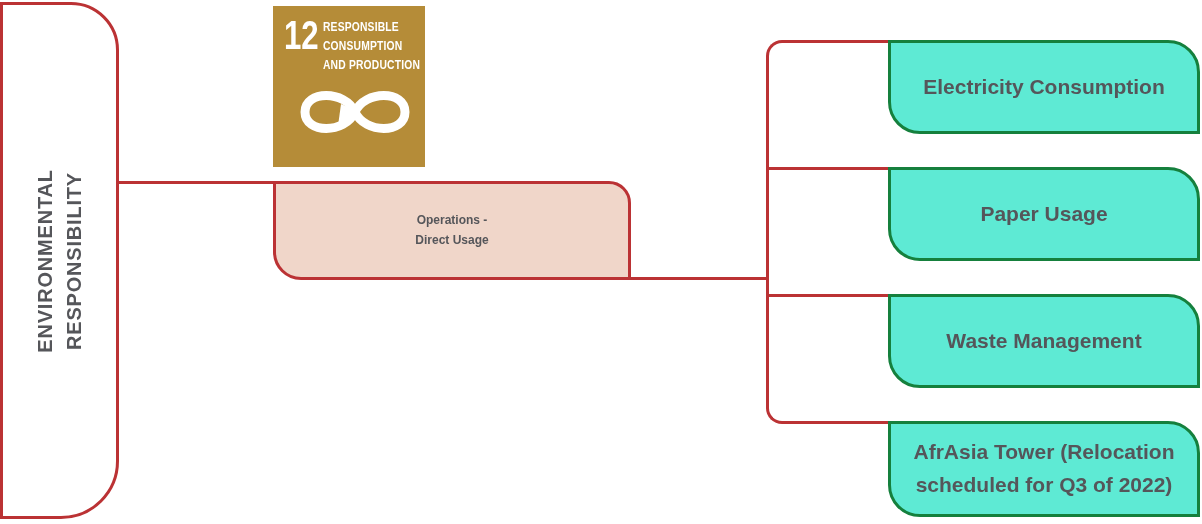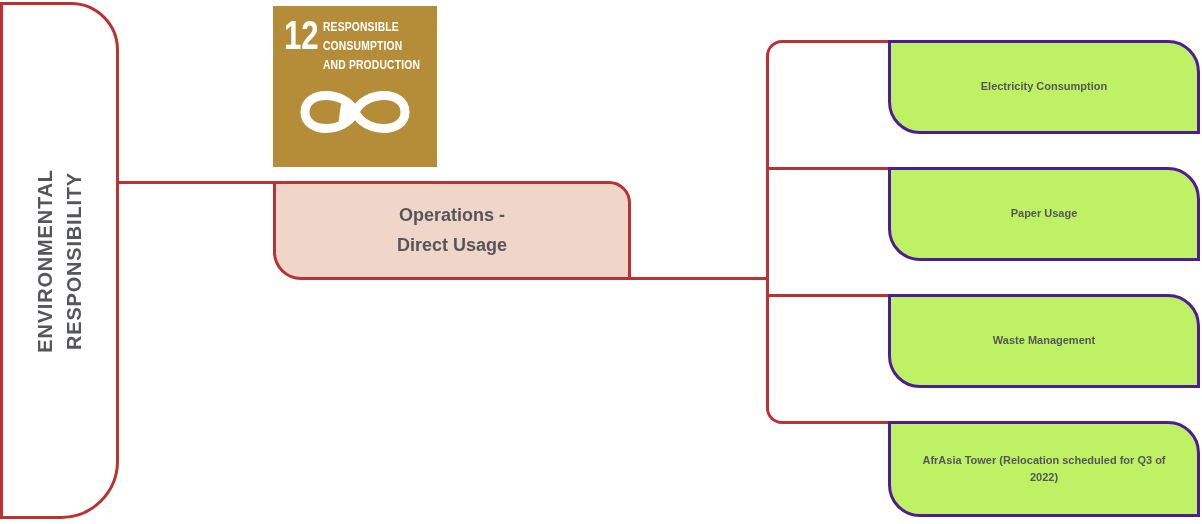--- a/index.html
+++ b/index.html
@@ -28,51 +28,51 @@
   .branch-2{top:167px;}
   .branch-3{top:294px;}
   .trunk{
     position:absolute;left:766px;top:40px;width:124px;height:384px;
     box-sizing:border-box;
     border-left:3px solid #BB3234;border-top:3px solid #BB3234;border-bottom:3px solid #BB3234;
     border-radius:16px 0 0 16px;
   }
   
   .sdg{
-    position:absolute;left:273px;top:6px;width:164px;height:161px;
+    position:absolute;left:273px;top:6px;width:152px;height:161px;
     background:#B58C38;color:#ffffff;overflow:hidden;
   }
   .sdg-number{
     position:absolute;left:11px;top:9px;
     font-size:40px;font-weight:bold;line-height:1;
     transform:scaleX(0.78);transform-origin:left top;
   }
   .sdg-title{
     position:absolute;left:50px;top:12px;
     font-size:12px;font-weight:bold;line-height:19px;letter-spacing:0.2px;
     transform:scaleX(0.86);transform-origin:left top;white-space:nowrap;
   }
   .sdg-title span{display:block;}
   .sdg-loop{position:absolute;left:24px;top:76px;}
   
   .ops-node{
     position:absolute;left:273px;top:181px;width:358px;height:99px;
     box-sizing:border-box;background:#F0D6C9;border:3px solid #BB3234;
     border-radius:0 22px 0 28px;
     display:flex;align-items:center;justify-content:center;text-align:center;
-    color:#55565A;font-weight:bold;font-size:18px;line-height:1.65;
+    color:#55565A;font-weight:bold;font-size:12px;line-height:1.65;
   }
   .ops-node span{display:block;}
   
   .child-node{
     position:absolute;left:888px;width:312px;height:94px;
-    box-sizing:border-box;background:#bef264;border:3px solid #4c1d95;
+    box-sizing:border-box;background:#5eead4;border:3px solid #15803d;
     border-radius:0 32px 0 32px;
     display:flex;align-items:center;justify-content:center;text-align:center;
-    color:#55565A;font-weight:bold;font-size:11px;line-height:1.55;
+    color:#55565A;font-weight:bold;font-size:21px;line-height:1.55;
     padding:0 20px;
   }
   .child-1{top:40px;}
   .child-2{top:167px;}
   .child-3{top:294px;}
   .child-4{top:421px;height:96px;align-items:center;}
 </style>
 </head>
 <body>
 

